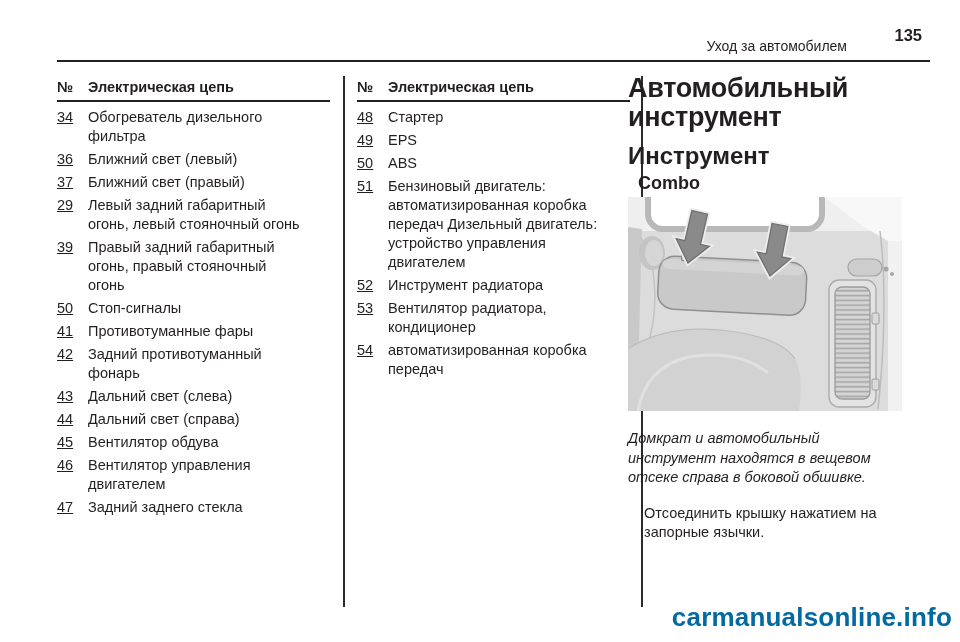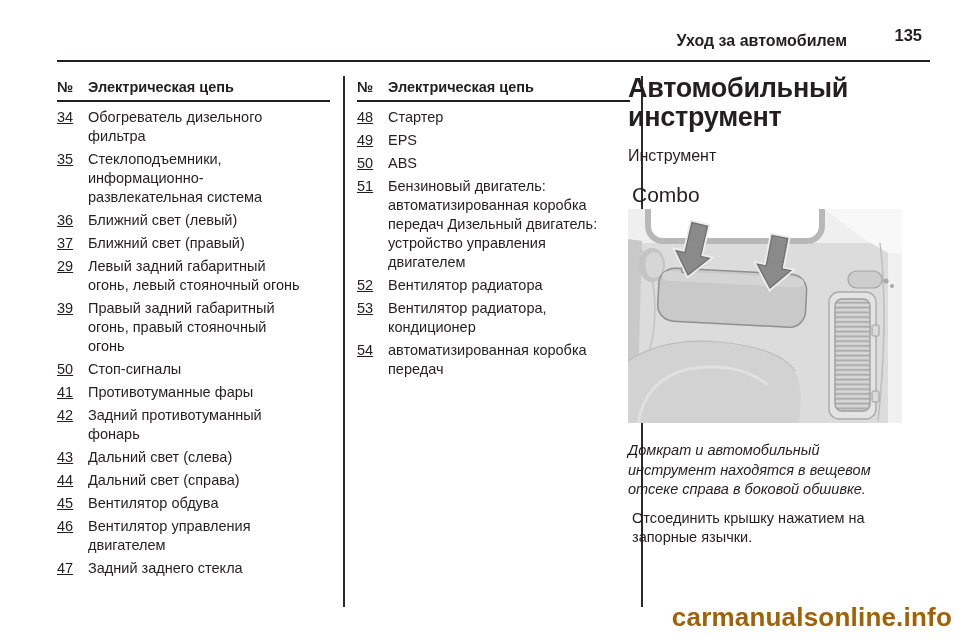--- a/index.html
+++ b/index.html
@@ -1,46 +1,46 @@
 <!DOCTYPE html>
 <html><head>
 <meta charset="utf-8">
 <style>
   html,body{margin:0;padding:0;}
   body{
     width:960px;height:642px;position:relative;background:#ffffff;
     font-family:"Liberation Sans", sans-serif;color:#231f20;overflow:hidden;
     -webkit-font-smoothing:antialiased;
   }
-  .page-header-title{position:absolute;top:32px;right:113px;font-size:16px;font-weight:bold;}
+  .page-header-title{position:absolute;top:38px;right:113px;font-size:14px;font-weight:normal;}
   .page-number{position:absolute;top:26px;right:38px;font-size:16.5px;font-weight:bold;}
   .header-rule{position:absolute;left:57px;top:60px;width:873px;height:2px;background:#231f20;}
   .vdivider{position:absolute;top:76px;width:2px;height:531px;background:#2a2a2a;}
   #divider-1{left:343px;}
   #divider-2{left:641px;}
   .col{position:absolute;top:78px;}
   #col-left{left:57px;width:276px;}
   #col-mid{left:357px;width:276px;}
   #col-right{left:628px;width:274px;top:74px;}
   .fuse-head{display:flex;font-weight:bold;font-size:14.5px;line-height:18px;
     border-bottom:2px solid #231f20;padding-bottom:4px;margin-bottom:6px;width:273px;}
   .fuse-no-h{width:31px;flex:none;}
   .fuse-rows{display:block;}
   .fuse-row{display:flex;margin-bottom:4px;font-size:14.5px;line-height:19px;}
   .fuse-no{width:31px;flex:none;text-decoration:underline;}
   .fuse-label{width:216px;flex:none;}
   .article-title{font-size:27px;line-height:29px;font-weight:bold;margin:0 0 13px 0;letter-spacing:-0.3px;}
-  .article-subtitle{font-size:16px;line-height:22px;font-weight:normal;margin:0 0 20px 0;}
-  .article-variant{font-size:21px;line-height:16px;font-weight:normal;margin:0 0 6px 4px;}
+  .article-subtitle{font-size:24px;line-height:22px;font-weight:bold;margin:0 0 8px 0;}
+  .article-variant{font-size:18px;line-height:16px;font-weight:bold;margin:0 0 6px 10px;}
   .figure{width:274px;height:214px;margin:0 0 18px 0;}
   .figure svg{display:block;width:274px;height:214px;}
   .figure-caption{font-style:italic;font-size:14.5px;line-height:19.5px;width:270px;margin:3px 0 9px 0;}
-  .article-body{font-size:14.5px;line-height:19.5px;width:270px;margin:4px;}
+  .article-body{font-size:14.5px;line-height:19.5px;width:270px;margin:16px;}
   .watermark{position:absolute;right:8px;bottom:9px;font-size:26px;font-weight:bold;
-    color:#a16207;letter-spacing:0.2px;}
+    color:#0369a1;letter-spacing:0.2px;}
 </style>
 </head>
 <body>
 
 <div class="page-header-title">Уход за автомобилем</div>
 <div class="page-number">135</div>
 <div class="header-rule"></div>
 
 <div class="vdivider" id="divider-1"></div>
 <div class="vdivider" id="divider-2"></div>
@@ -49,24 +49,20 @@
   <div class="fuse-head">
     <span class="fuse-no-h">№</span>
     <span>Электрическая цепь</span>
   </div>
   <div class="fuse-rows">
       <div class="fuse-row">
       <span class="fuse-no">34</span>
       <span class="fuse-label">Обогреватель дизельного фильтра</span>
     </div>
       <div class="fuse-row">
-      <span class="fuse-no">35</span>
-      <span class="fuse-label">Стеклоподъемники, информационно-развлекательная система</span>
-    </div>
-      <div class="fuse-row">
       <span class="fuse-no">36</span>
       <span class="fuse-label">Ближний свет (левый)</span>
     </div>
       <div class="fuse-row">
       <span class="fuse-no">37</span>
       <span class="fuse-label">Ближний свет (правый)</span>
     </div>
       <div class="fuse-row">
       <span class="fuse-no">29</span>
       <span class="fuse-label">Левый задний габаритный огонь, левый стояночный огонь</span>
@@ -127,21 +123,21 @@
       <div class="fuse-row">
       <span class="fuse-no">50</span>
       <span class="fuse-label">ABS</span>
     </div>
       <div class="fuse-row">
       <span class="fuse-no">51</span>
       <span class="fuse-label">Бензиновый двигатель: автоматизированная коробка передач Дизельный двигатель: устройство управления двигателем</span>
     </div>
       <div class="fuse-row">
       <span class="fuse-no">52</span>
-      <span class="fuse-label">Вентилятор радиатора</span>
+      <span class="fuse-label">Инструмент радиатора</span>
     </div>
       <div class="fuse-row">
       <span class="fuse-no">53</span>
       <span class="fuse-label">Вентилятор радиатора, кондиционер</span>
     </div>
       <div class="fuse-row">
       <span class="fuse-no">54</span>
       <span class="fuse-label">автоматизированная коробка передач</span>
     </div>
     </div>

